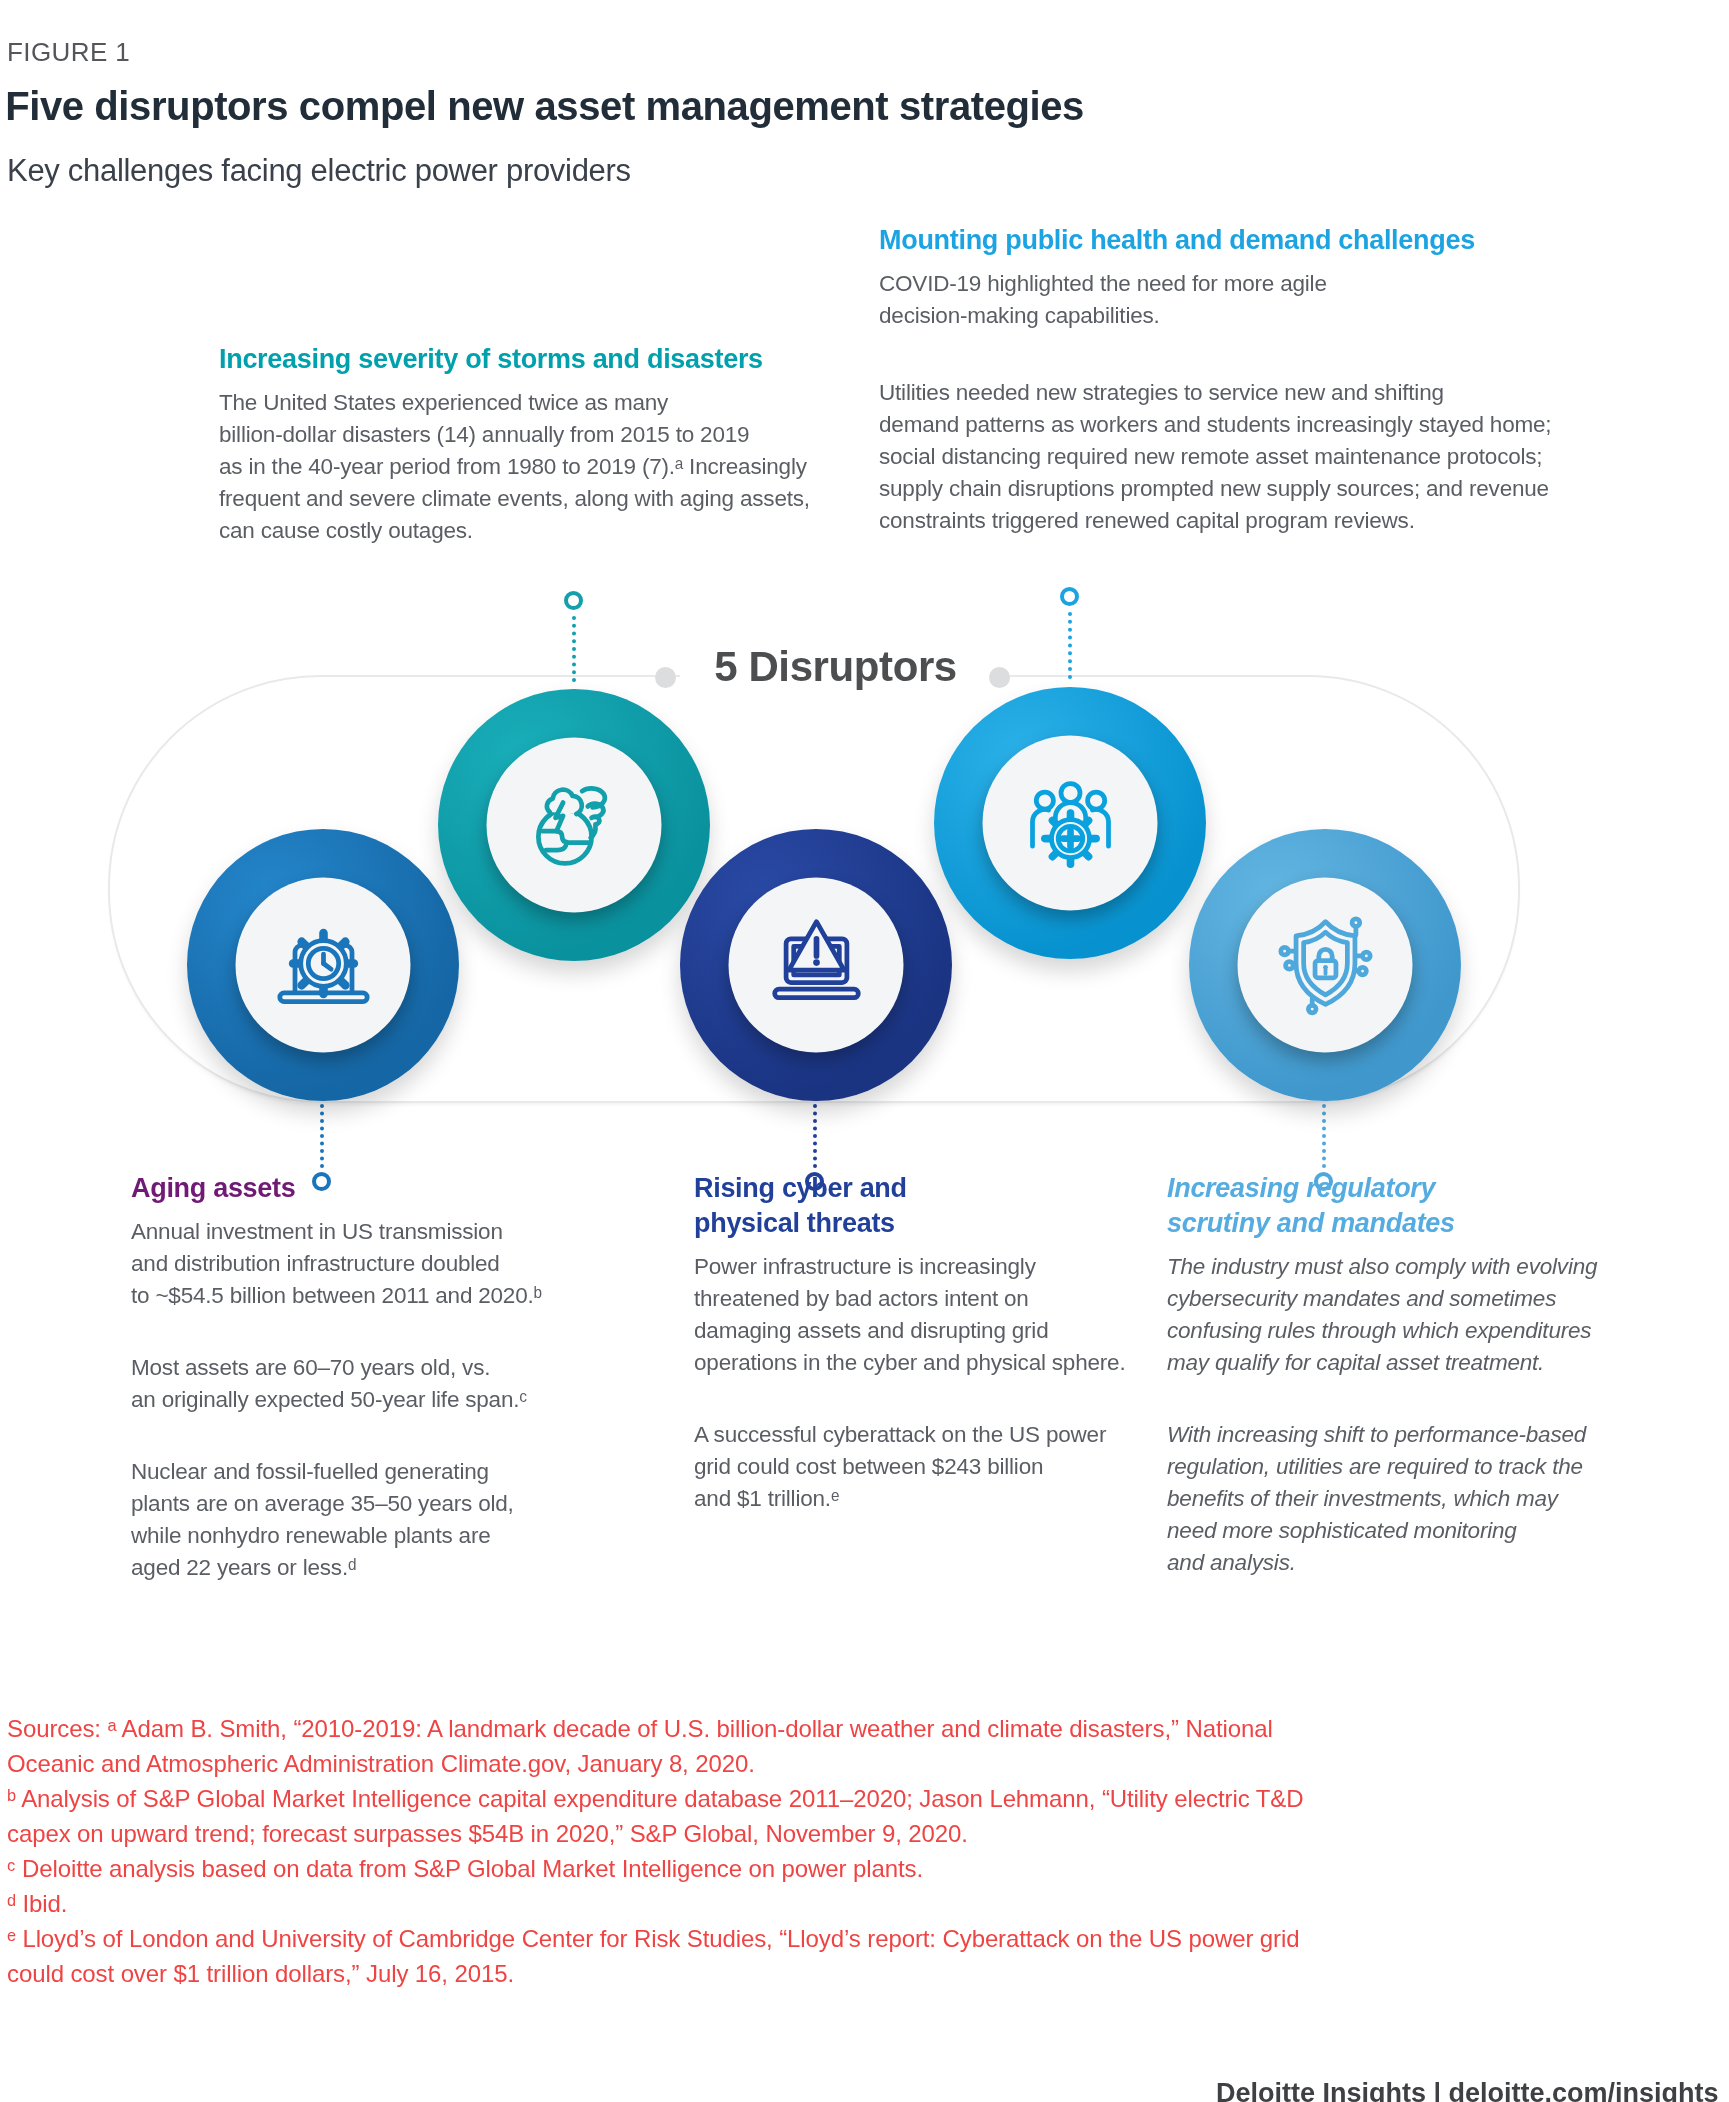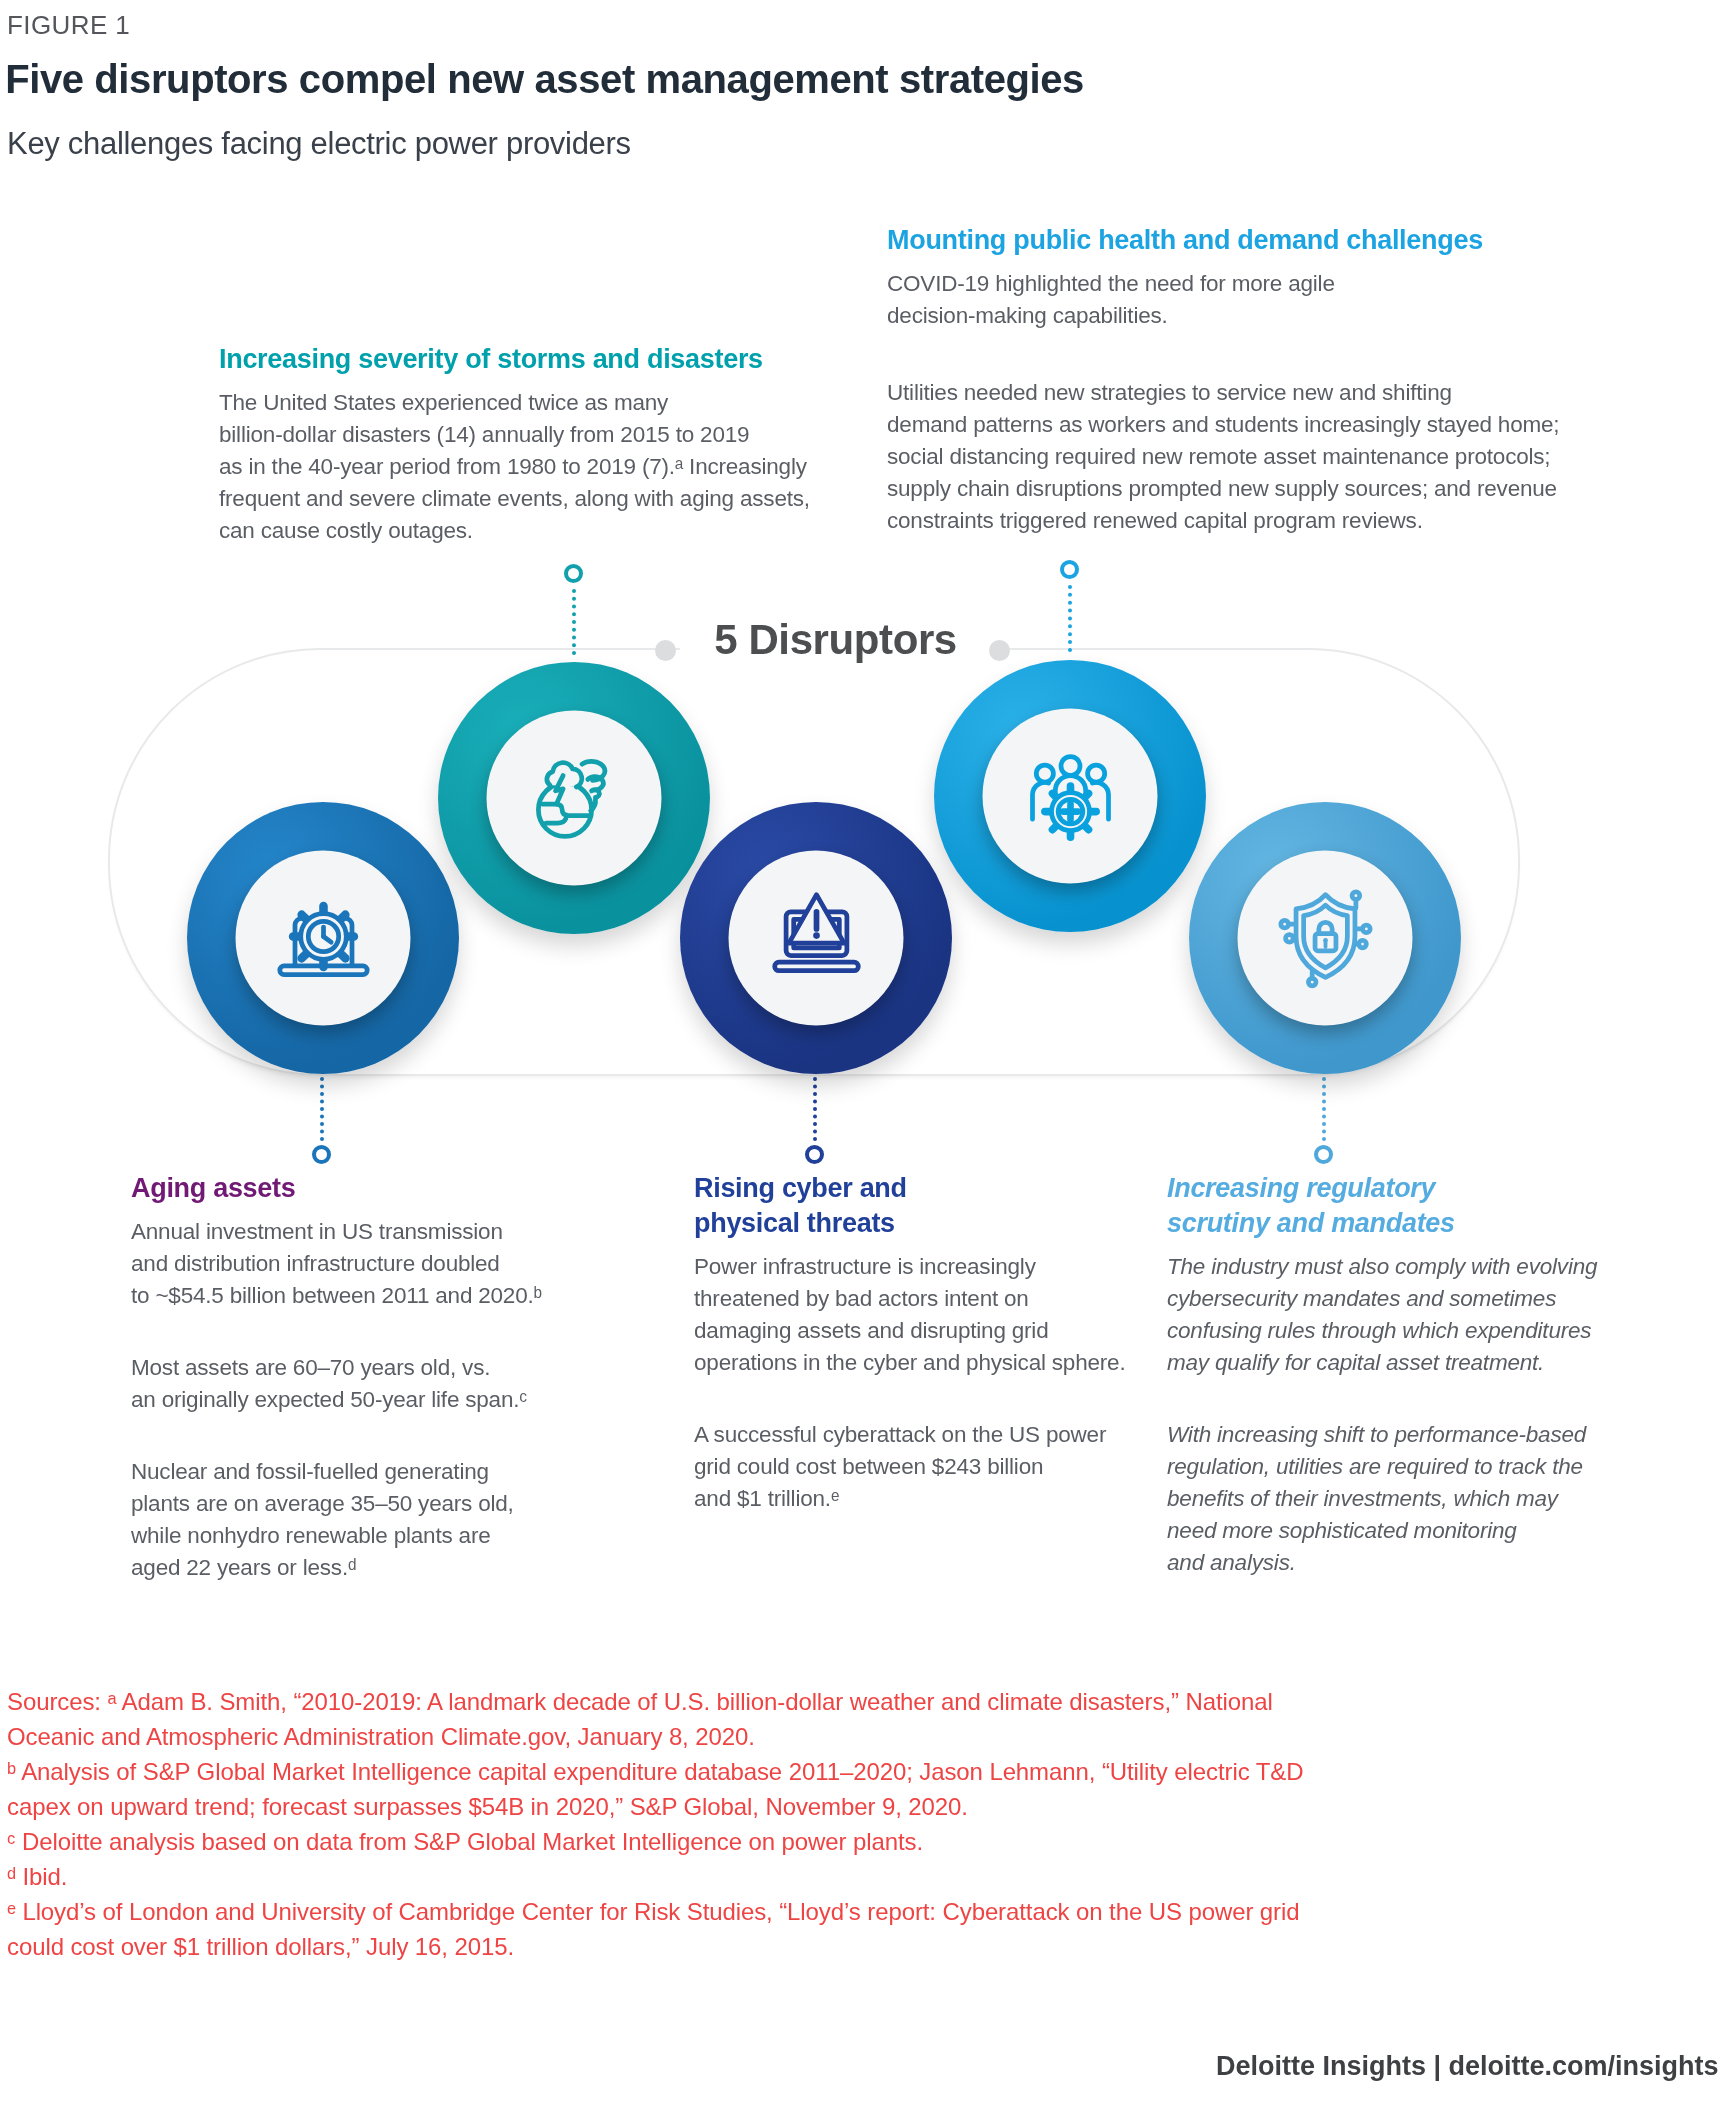--- a/index.html
+++ b/index.html
@@ -1,20 +1,20 @@
 <!DOCTYPE html>
 <html style="font-size:14px"><head>
 <meta charset="utf-8">
 <style>
   html,body{margin:0;padding:0;background:#fff;}
   #canvas{
     position:relative;width:1729px;height:2102px;background:#ffffff;overflow:hidden;
     font-family:"Liberation Sans","DejaVu Sans",sans-serif;color:#5A5E64;
   }
-  .abs{position:absolute;}
+  .abs{position:absolute;margin-top:27px;}
   .pre{white-space:pre-line;}
 
   
   .figure-label{left:7px;top:10.4px;font-size:26px;color:#54565B;letter-spacing:0.4px;}
   .page-title{left:5.2px;top:57px;font-size:40px;font-weight:bold;color:#222D3A;letter-spacing:-0.4px;}
   .page-subtitle{left:7px;top:126px;font-size:31px;color:#3A414B;letter-spacing:-0.3px;}
 
   
   .tblock{position:absolute;}
   .tblock h3{margin:0 0 10.4px 0;font-size:27px;line-height:35px;font-weight:bold;letter-spacing:-0.3px;white-space:pre-line;}
@@ -56,21 +56,21 @@
 
   <div class="tblock" style="left:219px;top:342px;width:700px;">
     <h3 style="color:#00A1AC;">Increasing severity of storms and disasters</h3>
     <p>The United States experienced twice as many
 billion-dollar disasters (14) annually from 2015 to 2019
 as in the 40-year period from 1980 to 2019 (7).ᵃ Increasingly
 frequent and severe climate events, along with aging assets,
 can cause costly outages.</p>
   </div>
 
-  <div class="tblock" style="left:879px;top:223px;width:778px;margin-left:8px;">
+  <div class="tblock" style="left:879px;top:223px;width:778px;">
     <h3 style="color:#1CA3E2;">Mounting public health and demand challenges</h3>
     <p>COVID-19 highlighted the need for more agile
 decision-making capabilities.</p>
     <p style="margin-top:45px;">Utilities needed new strategies to service new and shifting
 demand patterns as workers and students increasingly stayed home;
 social distancing required new remote asset maintenance protocols;
 supply chain disruptions prompted new supply sources; and revenue
 constraints triggered renewed capital program reviews.</p>
   </div>
 

